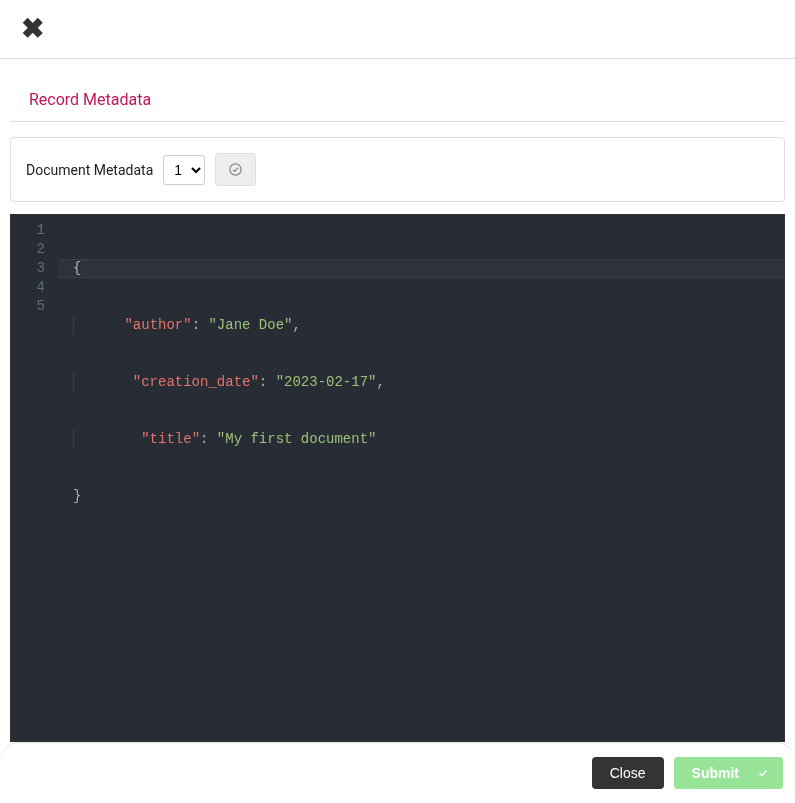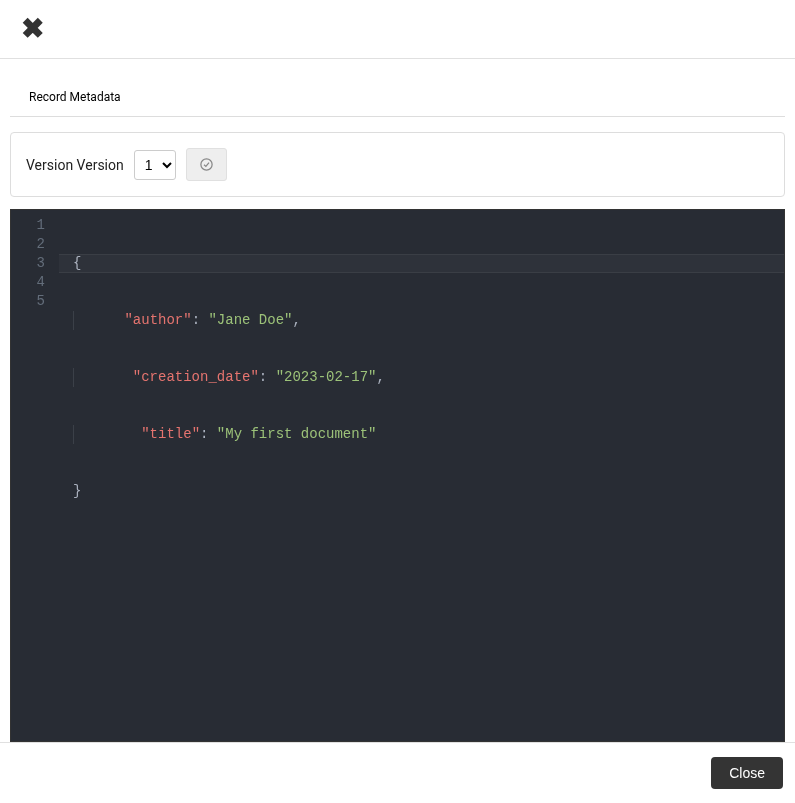--- a/index.html
+++ b/index.html
@@ -44,22 +44,22 @@
       flex-direction: column;
     }
     .tabs {
       display: flex;
       margin-top: 18px;
       margin-left: 0px;
       border-bottom: 1px solid #ddd;
     }
     .tab {
       padding: 12px 18px;
-      font-size: 12px;
-      color: #000000;
+      font-size: 16px;
+      color: #be185d;
       cursor: pointer;
       border: 1px solid transparent;
       border-top-left-radius: 4px;
       border-top-right-radius: 4px;
       margin-bottom: -1px;
       background: transparent;
     }
     .tab.active {
       font-weight: 700;
       border-color: #ddd #ddd #fff #ddd;
@@ -157,20 +157,21 @@
     .tok-key { color: #e5746f; }
     .tok-str { color: #9cc279; }
     .tok-punct { color: #abb2bf; }
     .modal-footer {
       border-top: 1px solid #e0e0e0;
       padding: 14px 12px 14px 12px;
       display: flex;
       justify-content: flex-end;
       gap: 10px;
       background: #fff;
+      border-radius: 19px;
     }
     .btn {
       font-size: 14px;
       padding: 8px 18px;
       border-radius: 4px;
       cursor: pointer;
       border: none;
       display: flex;
       align-items: center;
       gap: 18px;
@@ -198,21 +199,21 @@
   <div class="close-x">✖</div>
 </div>
 
 <div class="modal-body">
 
   <div class="tabs">
     <div class="tab">Record Metadata</div>
   </div>
 
   <div class="version-bar">
-    <span class="version-label">Version Version</span>
+    <span class="version-label">Document Metadata</span>
     <select class="version-select">
       <option>1</option>
     </select>
     <button class="validate-btn">
       <svg viewBox="0 0 24 24" fill="none" stroke="#888" stroke-width="2">
         <circle cx="12" cy="12" r="9"></circle>
         <path d="M8 12.5 L11 15 L16 9"></path>
       </svg>
     </button>
   </div>
@@ -231,13 +232,19 @@
       <div class="code-line"><span class="indent-guide"></span>       <span class="tok-key">"creation_date"</span><span class="tok-punct">: </span><span class="tok-str">"2023-02-17"</span><span class="tok-punct">,</span></div>
       <div class="code-line"><span class="indent-guide"></span>        <span class="tok-key">"title"</span><span class="tok-punct">: </span><span class="tok-str">"My first document"</span></div>
       <div class="code-line"><span class="tok-brace">}</span></div>
     </div>
   </div>
 
 </div>
 
 <div class="modal-footer">
   <button class="btn btn-close">Close</button>
+  <button class="btn btn-submit">
+    <span>Submit</span>
+    <svg viewBox="0 0 24 24" fill="none" stroke="#fff" stroke-width="3">
+      <path d="M5 12.5 L10 17 L19 7"></path>
+    </svg>
+  </button>
 </div>
 
 </body></html>

